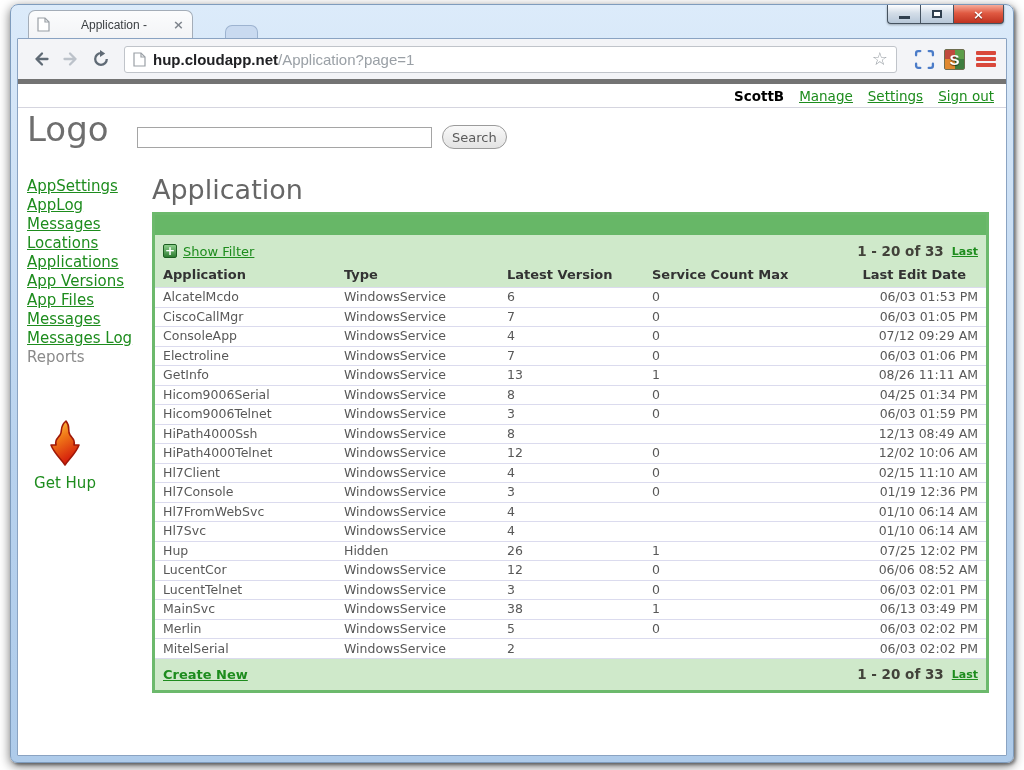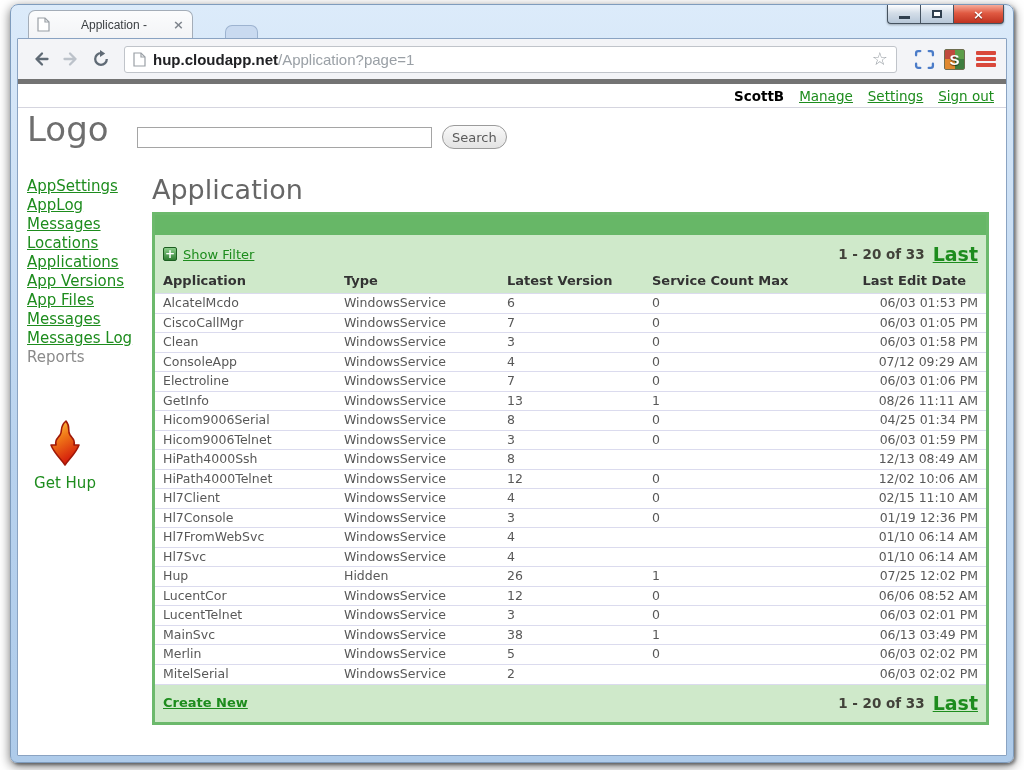--- a/index.html
+++ b/index.html
@@ -79,21 +79,21 @@
   .page-title { font-size:27px; font-weight:400; color:#666; margin:9px 0 7px 3px; }
 
   .panel { margin-left:3px; border:3px solid #6cb96c; }
   .panel-topbar { height:20px; background:#67b767; }
   .filter-bar { background:#cfe9ca; display:flex; align-items:center; padding:8px 8px 2px 8px; }
   .plus-icon { width:14px; height:14px; background:linear-gradient(#8ccf8c,#2e7d32); border:1px solid #1b5e20;
     border-radius:2px; color:#fff; font-size:12px; line-height:12px; font-weight:bold; text-align:center; margin-right:6px; }
   .show-filter { font-size:13px; }
   .fspacer { flex:1; }
   .pg-range { font-size:13.5px; font-weight:bold; color:#42423a; }
-  .pg-last { font-size:19px; font-weight:bold; margin-left:8px; }
+  .pg-last { font-size:11px; font-weight:bold; margin-left:8px; }
 
   table.grid { width:100%; border-collapse:collapse; }
   .grid th { background:#cfe9ca; font-size:13px; font-weight:bold; color:#333; text-align:left;
     padding:6px 0 5px 8px; }
   .grid th:last-child { text-align:right; padding-right:20px; }
   .grid td { font-size:12.5px; color:#585858; background:#fff; height:19.5px; line-height:14px;
     padding:0 0 0 8px; border-top:1px solid #dbdbee; white-space:nowrap; }
   .grid td:last-child { text-align:right; padding-right:8px; }
 
   .footer-bar { background:#cfe9ca; border-top:1px solid #dbdbee; display:flex; align-items:center; padding:7px 8px 8px 8px; }
@@ -256,27 +256,20 @@
                     <td>06/03 01:53 PM</td>
                   </tr>
                   <tr>
                     <td>CiscoCallMgr</td>
                     <td>WindowsService</td>
                     <td>7</td>
                     <td>0</td>
                     <td>06/03 01:05 PM</td>
                   </tr>
                   <tr>
-                    <td>Clean</td>
-                    <td>WindowsService</td>
-                    <td>3</td>
-                    <td>0</td>
-                    <td>06/03 01:58 PM</td>
-                  </tr>
-                  <tr>
                     <td>ConsoleApp</td>
                     <td>WindowsService</td>
                     <td>4</td>
                     <td>0</td>
                     <td>07/12 09:29 AM</td>
                   </tr>
                   <tr>
                     <td>Electroline</td>
                     <td>WindowsService</td>
                     <td>7</td>

